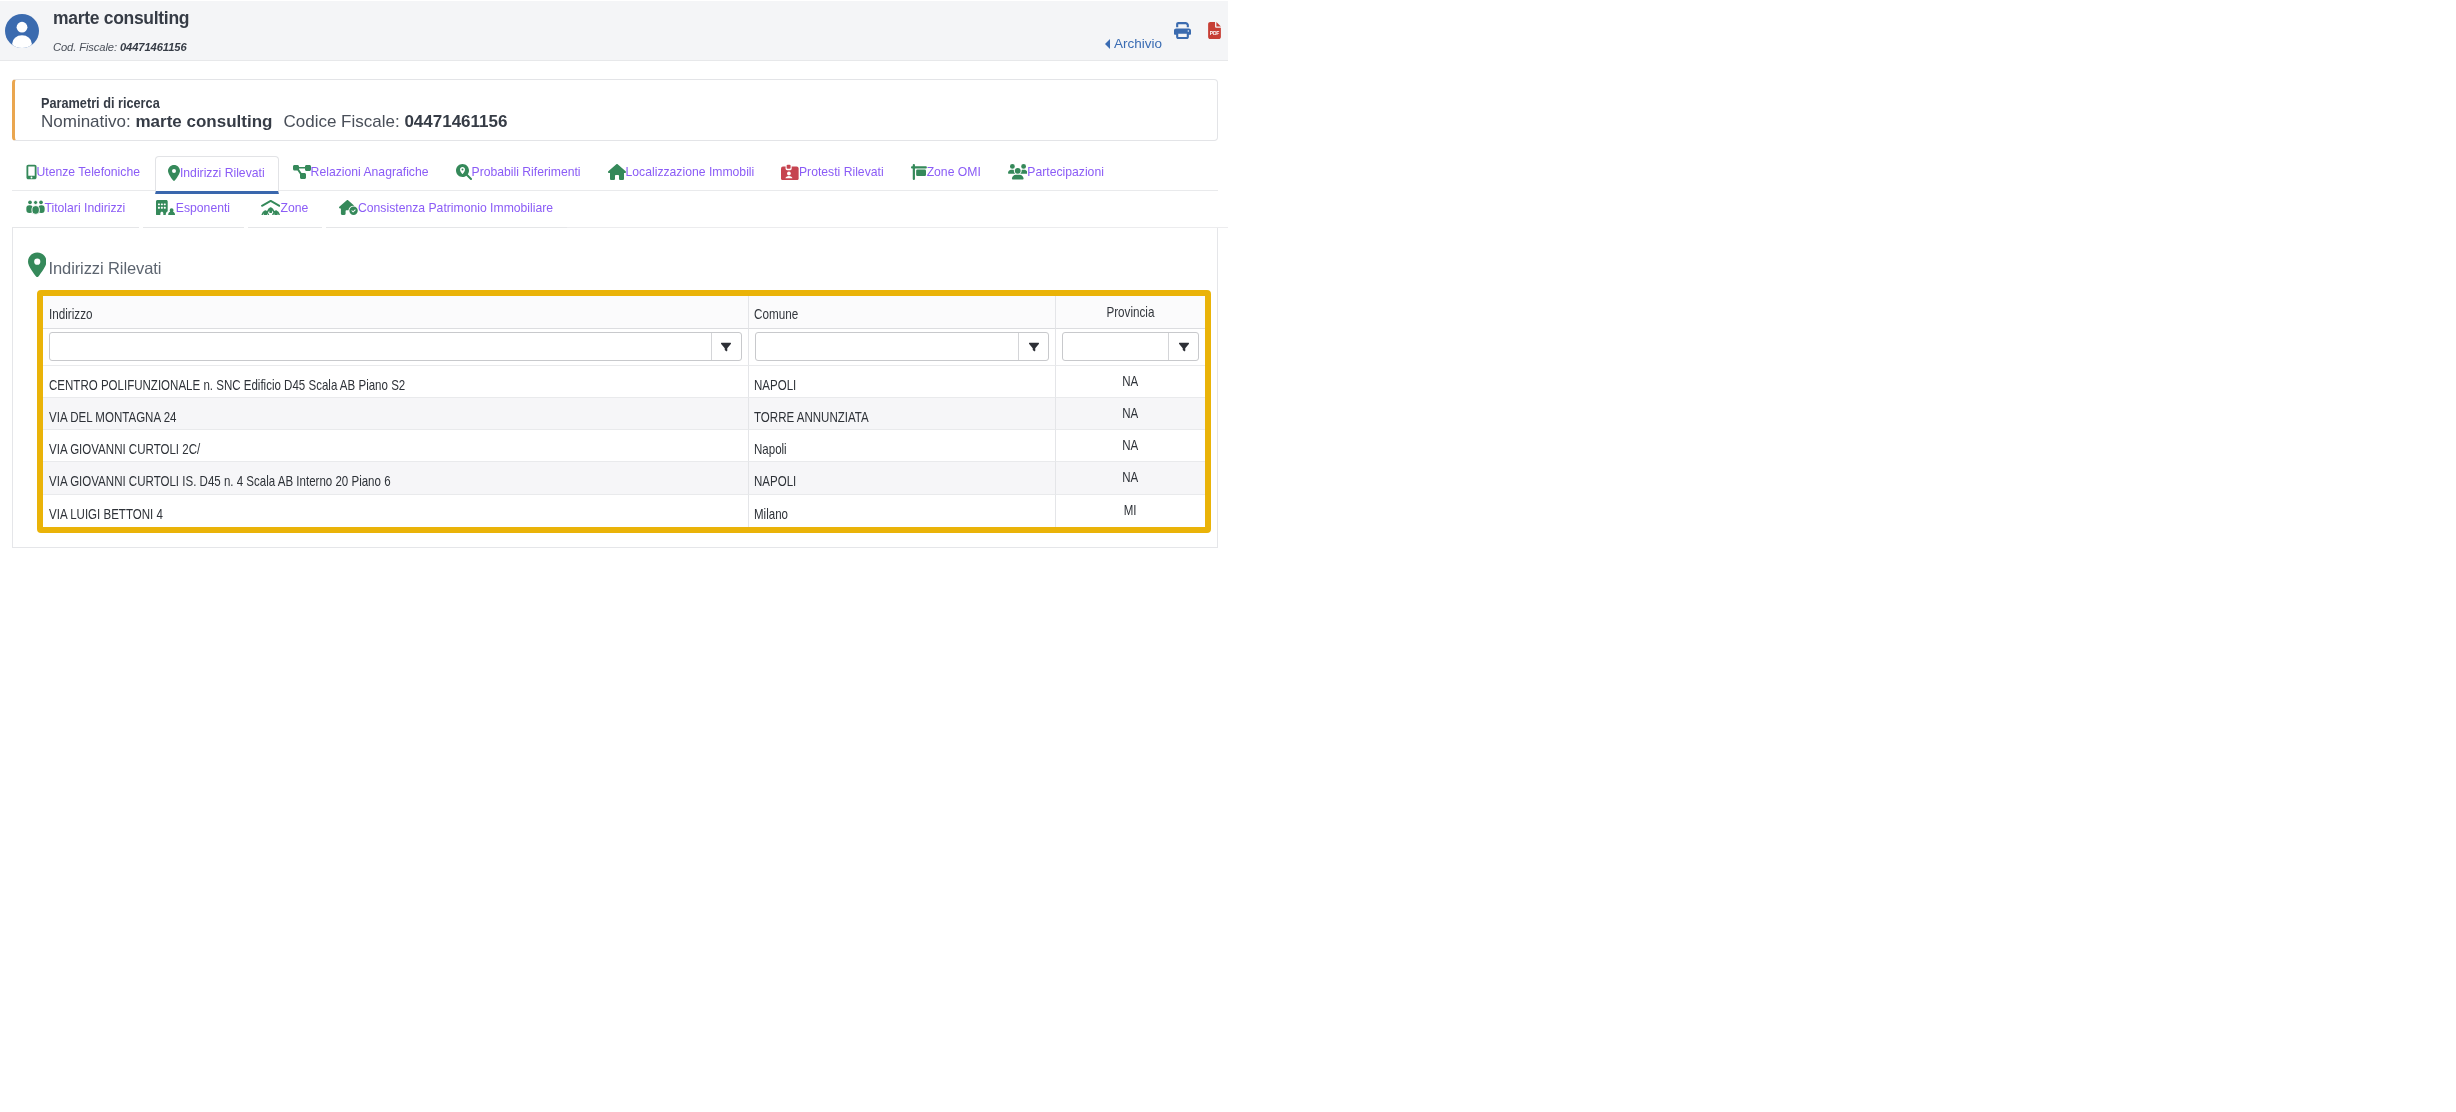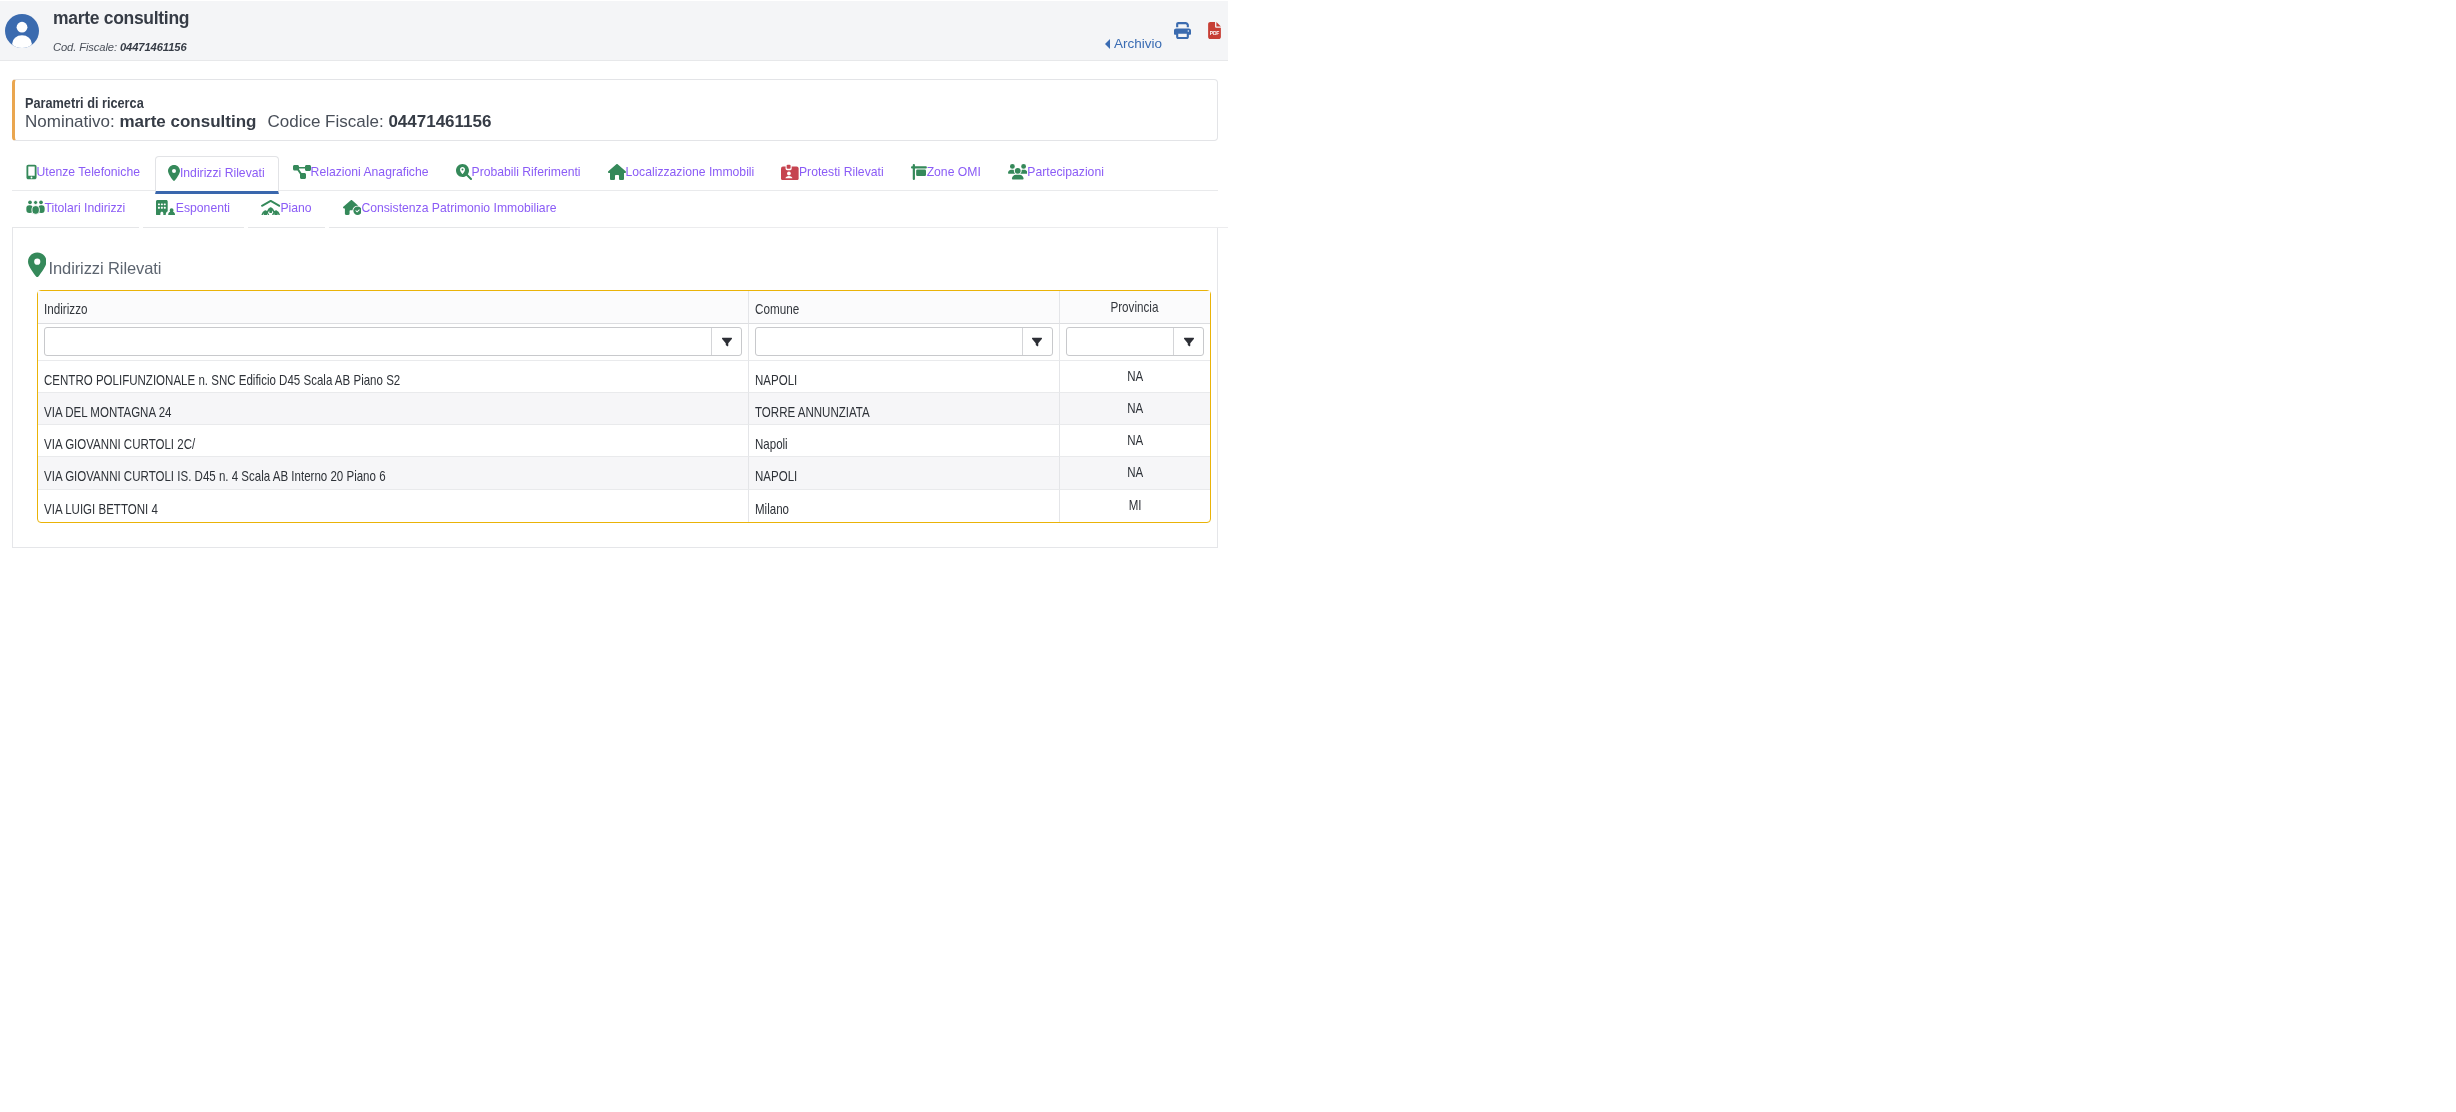--- a/index.html
+++ b/index.html
@@ -13,21 +13,21 @@
 .htitle { font-size:17.5px; letter-spacing:-0.3px; font-weight:bold; color:#363c46; line-height:20px; }
 .hsub { font-size:11.2px; letter-spacing:-0.1px; color:#494f59; margin-top:12px; line-height:14px;font-style:italic; }
 .hsub b { color:#363c46; }
 .hspacer { flex:1; }
 .archivio { color:#3a6cb3; font-size:13.5px; display:flex; align-items:center; gap:4px; position:relative; top:13px; }
 .archivio .car { width:0; height:0; border-top:5px solid transparent; border-bottom:5px solid transparent; border-right:5.5px solid #3a6cb3; }
 .printico { width:17px; height:17px; margin-left:12px; }
 .pdfico { width:13px; height:17px; margin-left:17px; margin-right:7px; }
 
 
-.params { margin:18px 10px 0 12px; border:1px solid #e3e4e7; border-left:3px solid #eaa64f; border-radius:4px; background:#fff; padding:15px 0 12px 10px; height:62px; }
+.params { margin:18px 10px 0 12px; border:1px solid #e3e4e7; border-left:3px solid #eaa64f; border-radius:4px; background:#fff; padding:15px 0 12px 26px; height:62px; }
 .ptitle { font-size:15.5px; font-weight:bold; color:#363c46; line-height:16px; transform:scaleX(0.82); transform-origin:0 50%; }
 .pline { margin-top:4px; font-size:17px; color:#494f59; line-height:13px; }
 .pline b { color:#363c46; }
 .pline .cf { display:inline-block; margin-left:11px; }
 
 
 .tabs { margin:15px 0 0 12px; }
 .trow { display:flex; align-items:stretch; }
 .r1 { height:35px; border-bottom:1.5px solid #e9eaec; width:1206px; }
 .r2 { height:36.5px; width:1216px; }
@@ -39,21 +39,21 @@
 .gr { fill:#35895a; }
 .rd { fill:#c64450; }
 
 
 .panel { margin:0 10px 0 12px; border:1px solid #e5e6e9; border-top:none; background:#fff; height:320px; padding-top:23.5px; }
 .phead { display:flex; align-items:center; margin:0 0 0 14.5px; gap:2.5px; }
 .phead h2 { font-size:16.5px; letter-spacing:-0.1px; font-weight:normal; color:#5d6570; position:relative; top:3.5px; }
 
 
 table { border-collapse:separate; border-spacing:0; margin:11px 0 0 15.5px; width:1174px; font-size:13px; color:#2e3238; }
-table { border:1px solid #eab308; border-radius:4px;margin-left:24px; }
+table { border:6px solid #eab308; border-radius:4px;margin-left:24px; }
 th, td { border-bottom:1px solid #e9eaec; text-align:left; font-weight:normal; }
 th:nth-child(n+2), td:nth-child(n+2) { border-left:1px solid #e4e5e8; }
 th { background:#fbfbfc; height:27.25px; padding:4px 0 0 5.5px; font-size:14.8px; color:#33373d; border-bottom:1px solid #dcdde0; vertical-align:middle; }
 td { padding:0 0 0 5.5px; vertical-align:middle; }
 tr.filter td { height:37px; background:#fff; padding:0; }
 tr.data td { height:32.25px; padding-top:7px; font-size:14.6px; color:#2e3238; }
 tr.data:nth-child(even) td { background:#f6f6f8; }
 tr.data:last-child td { border-bottom:none; }
 td.ctr, th.ctr { text-align:center; padding:8px; }
 col.c1 { width:710px; } col.c2 { width:310.5px; } col.c3 { width:151.5px; }
@@ -182,21 +182,21 @@
     <div class="tab">
         <svg width="19.5" height="15.6" viewBox="0 0 640 512">
           <path class="gr" d="M48 0C21.5 0 0 21.5 0 48V464c0 26.5 21.5 48 48 48h96V432c0-26.5 21.5-48 48-48s48 21.5 48 48v80h89.9c-6.3-10.2-9.9-22.2-9.9-35.1c0-46.9 25.8-87.8 64-109.2V48c0-26.5-21.5-48-48-48H48zM64 240c0-8.8 7.2-16 16-16h32c8.8 0 16 7.2 16 16v32c0 8.8-7.2 16-16 16H80c-8.8 0-16-7.2-16-16V240zm112-16h32c8.8 0 16 7.2 16 16v32c0 8.8-7.2 16-16 16H176c-8.8 0-16-7.2-16-16V240c0-8.8 7.2-16 16-16zm80 16c0-8.8 7.2-16 16-16h32c8.8 0 16 7.2 16 16v32c0 8.8-7.2 16-16 16H272c-8.8 0-16-7.2-16-16V240zM64 128c0-8.8 7.2-16 16-16h32c8.8 0 16 7.2 16 16v32c0 8.8-7.2 16-16 16H80c-8.8 0-16-7.2-16-16V128zm112-16h32c8.8 0 16 7.2 16 16v32c0 8.8-7.2 16-16 16H176c-8.8 0-16-7.2-16-16V128c0-8.8 7.2-16 16-16zm80 16c0-8.8 7.2-16 16-16h32c8.8 0 16 7.2 16 16v32c0 8.8-7.2 16-16 16H272c-8.8 0-16-7.2-16-16V128zM512 272a64 64 0 1 1 0 128 64 64 0 1 1 0-128zM432 512c-17.7 0-32-14.3-32-32c0-61.9 50.1-112 112-112s112 50.1 112 112c0 17.7-14.3 32-32 32H432z"></path>
         </svg>
         <span>Esponenti</span>
       </div>
     <div class="tab">
         <svg width="19.4" height="15.5" viewBox="0 0 640 512">
           <path class="gr" d="M335.5 4l288 160c15.4 8.6 21 28.1 12.4 43.5s-28.1 21-43.5 12.4L320 68.6 47.5 220c-15.4 8.6-34.9 3-43.5-12.4s-3-34.9 12.4-43.5L304.5 4c9.7-5.4 21.4-5.4 31.1 0zM320 240a40 40 0 1 1 0 80 40 40 0 1 1 0-80zM144 336a40 40 0 1 1 0 80 40 40 0 1 1 0-80zm312 40a40 40 0 1 1 80 0 40 40 0 1 1 -80 0zM226.9 491.4L200 441.5V480c0 17.7-14.3 32-32 32H120c-17.7 0-32-14.3-32-32V441.5L61.1 491.4c-6.3 11.7-20.8 16-32.5 9.8s-16-20.8-9.8-32.5l37.9-70.3c15.3-28.5 45.1-46.3 77.5-46.3h19.5c16.3 0 31.9 4.5 45.4 12.6l33.6-62.3c15.3-28.5 45.1-46.3 77.5-46.3h19.5c32.4 0 62.1 17.8 77.5 46.3l33.6 62.3c13.5-8.1 29.1-12.6 45.4-12.6h19.5c32.4 0 62.1 17.8 77.5 46.3l37.9 70.3c6.3 11.7 1.9 26.2-9.8 32.5s-26.2 1.9-32.5-9.8L552 441.5V480c0 17.7-14.3 32-32 32H472c-17.7 0-32-14.3-32-32V441.5l-26.9 49.9c-6.3 11.7-20.8 16-32.5 9.8s-16-20.8-9.8-32.5l36.3-67.5c-1.1-1.4-2.1-2.9-2.9-4.5L368 345.5V400c0 17.7-14.3 32-32 32H304c-17.7 0-32-14.3-32-32V345.5l-36.2 67.2c-.9 1.6-1.8 3.1-2.9 4.5l36.3 67.5c6.3 11.7 1.9 26.2-9.8 32.5s-26.2 1.9-32.5-9.8z"></path>
         </svg>
-        <span>Piano</span>
+        <span>Zone</span>
       </div>
     <div class="tab">
         <svg width="18.8" height="15" viewBox="0 0 640 512">
           <path class="gr" d="M320.7 352c8.1-89.7 83.5-160 175.3-160c8.9 0 17.6 .7 26.1 1.9L309.5 7c-6-5-14-7-21-7s-15 1-22 8L10 231.5c-7 7-10 15-10 24c0 18 14 32.1 32 32.1h32v69.7c-.1 .9-.1 1.8-.1 2.8V472c0 22.1 17.9 40 40 40h16c1.2 0 2.4-.1 3.6-.2c1.5 .1 3 .2 4.5 .2H160h24c22.1 0 40-17.9 40-40V448 384c0-17.7 14.3-32 32-32h64c.2 0 .5 0 .7 0zM640 368a144 144 0 1 0 -288 0 144 144 0 1 0 288 0zm-76.7-43.3c6.2 6.2 6.2 16.4 0 22.6l-72 72c-6.2 6.2-16.4 6.2-22.6 0l-40-40c-6.2-6.2-6.2-16.4 0-22.6s16.4-6.2 22.6 0L480 385.4l60.7-60.7c6.2-6.2 16.4-6.2 22.6 0z"></path>
         </svg>
         <span>Consistenza Patrimonio Immobiliare</span>
       </div>
       <div class="fill"></div>
   </div>
 </div>

